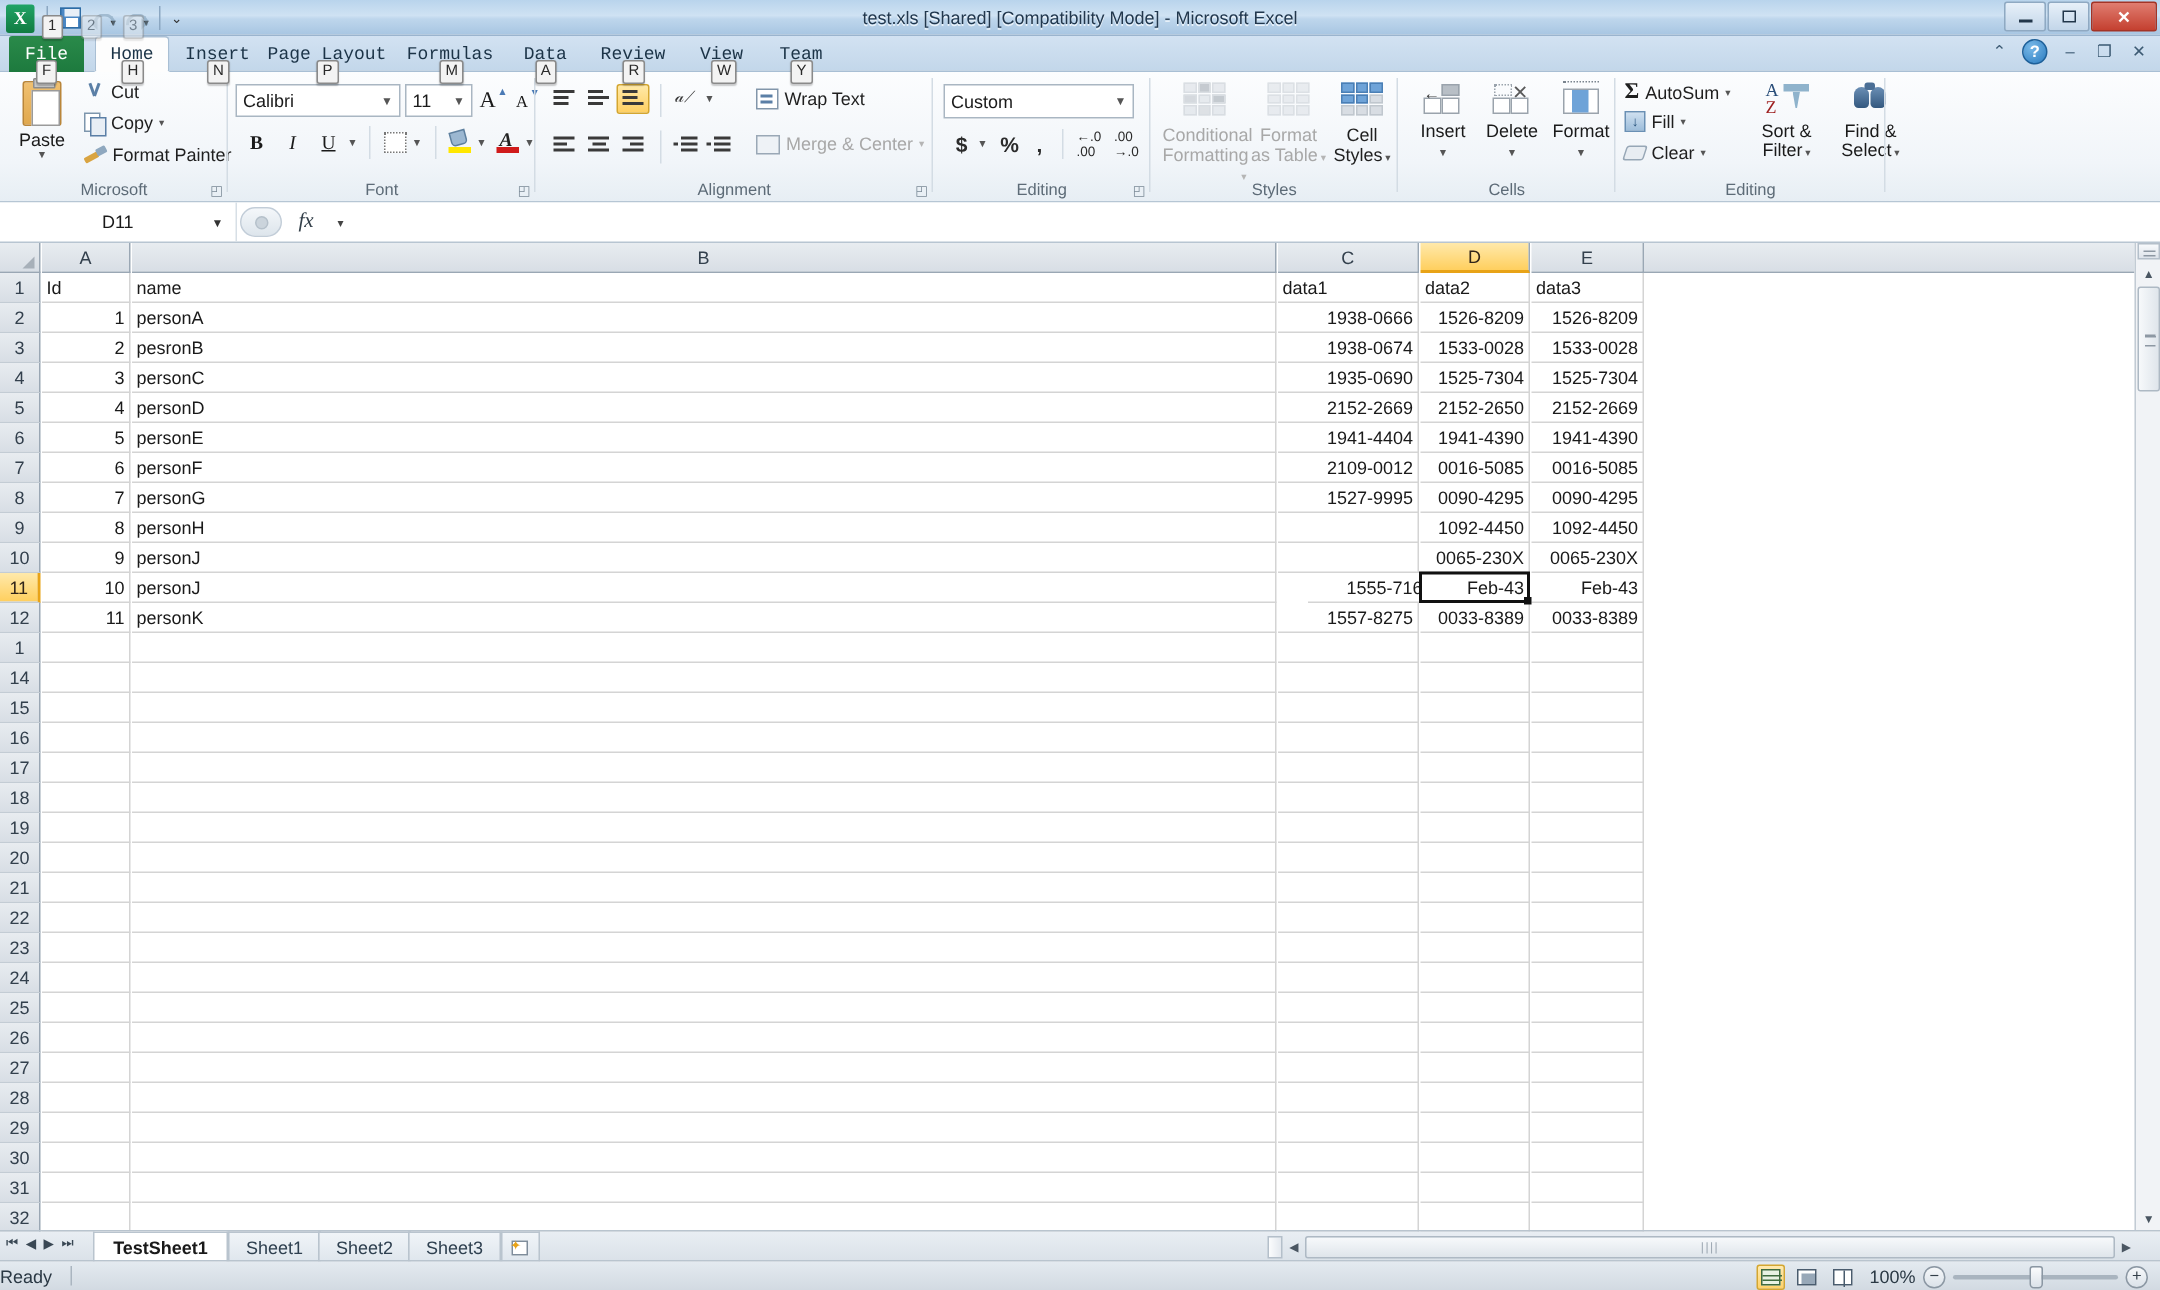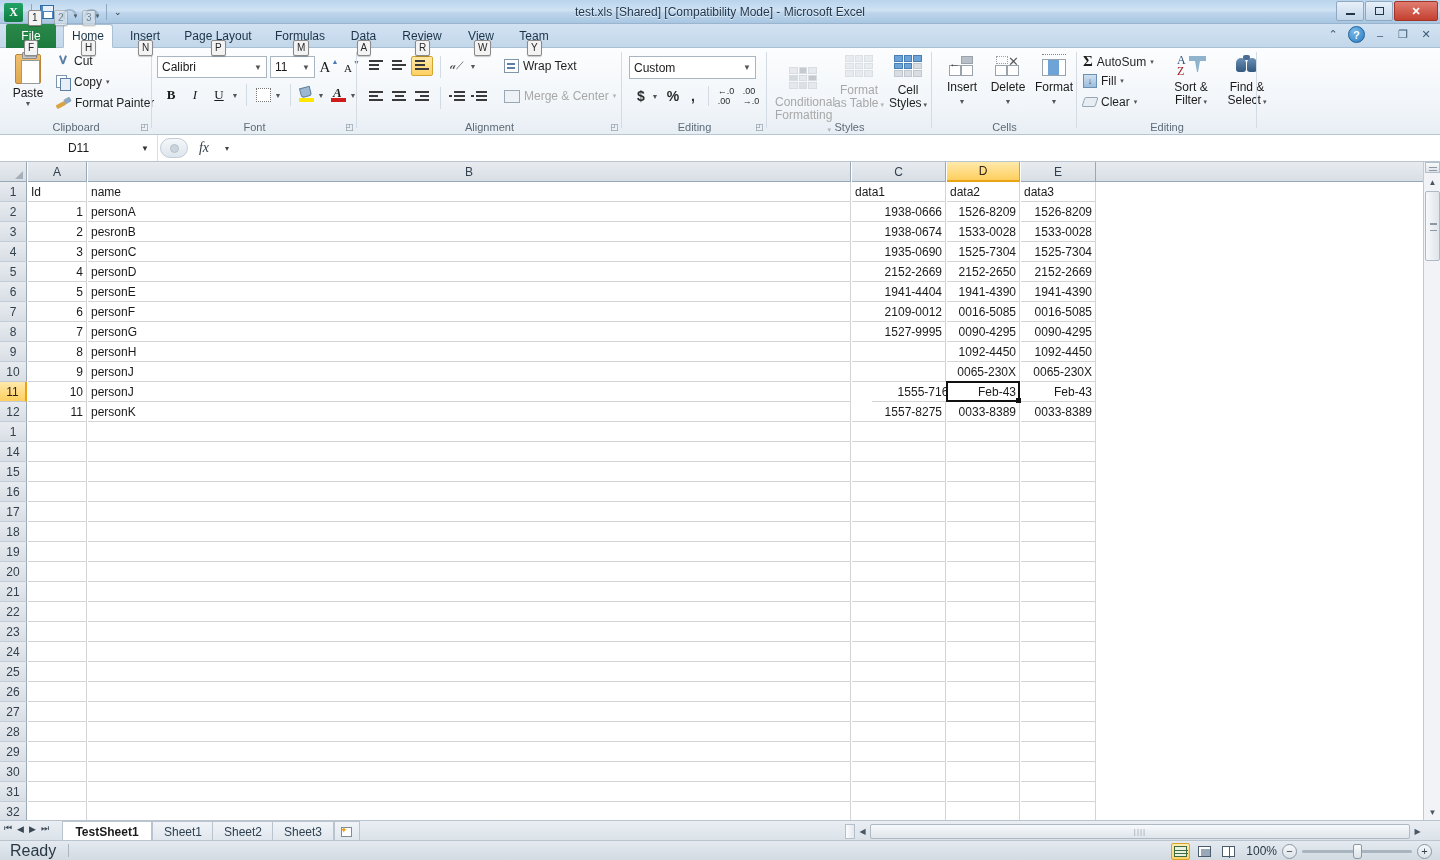--- a/index.html
+++ b/index.html
@@ -80,20 +80,21 @@
     border-color: #a33426; color: #fff; font-weight: bold;
   }
   .wb-min { width: 9px; height: 2px; background: #22364a; margin-top: 6px; }
   .wb-max { width: 9px; height: 8px; border: 1.5px solid #22364a; }
 
   
   .ribbon-tabs {
     position: absolute; left: 0; top: 24px; width: 1440px; height: 24px;
     background: linear-gradient(to bottom,#d2e2f2,#c3d7ea);
     border-bottom: 1px solid #a9bfd4;
+    font-family: Liberation Mono, monospace;
   }
   .tab {
     position: absolute; top: 0; height: 24px;
     display: flex; align-items: center; justify-content: center;
     font-size: 12px; color: #1b3347; padding: 0 10px; white-space: nowrap;
   }
   .tab.file {
     background: linear-gradient(to bottom,#2a8a4a,#1d7a3e);
     color: #fff; border-radius: 2px 2px 0 0;
   }
@@ -383,21 +384,21 @@
     border: 1px solid #aeb9c4; border-radius: 2px; display:flex; align-items:center; justify-content:center;
     color:#9aa5b0; font-size:8px; letter-spacing:1px;
   }
   .hsb-arrow2 { width: 15px; height: 15px; display:flex; align-items:center; justify-content:center; font-size:8px; color:#4a5662; }
 
   .statusbar {
     position: absolute; left: 0; top: 840px; width: 1440px; height: 20px;
     background: linear-gradient(to bottom,#e4eaf0,#d2dae2); border-top: 1px solid #b9c4ce;
     display: flex; align-items: center;
   }
-  .st-ready { padding-left: 10px; font-size: 16px; color: #2a3844; }
+  .st-ready { font-size: 12px; color: #2a3844; }
   .st-div { width: 1px; height: 13px; background: #aab5c0; margin-left: 12px; }
   .zoomarea { position: absolute; right: 8px; top: 1px; display: flex; align-items: center; gap: 5px; height: 18px; }
   .viewbtn {
     width: 19px; height: 17px; display: flex; align-items: center; justify-content: center;
     border: 1px solid transparent; border-radius: 2px;
   }
   .viewbtn.sel { background: linear-gradient(to bottom,#ffeaaf,#ffd268); border-color: #d4a630; }
   .vb-grid { width: 13px; height: 11px; border: 1px solid #3e6b3e; background:#e8f2e3; position:relative; }
   .vb-grid::after { content:''; position:absolute; left:0; top:3px; width:13px; height:1px; background:#3e6b3e; box-shadow:0 3px 0 #3e6b3e; }
   .vb-page { width: 13px; height: 11px; border: 1px solid #4a5c6e; background:#fff; position:relative; }
@@ -513,21 +514,21 @@
       </div>
       <div class="rb-item" style="left:56px; top:27px;">
         <span class="copy-ico"></span>
         <span>Copy</span>
         <span class="cart">▾</span>
       </div>
       <div class="rb-item" style="left:56px; top:48px;">
         <span class="brush-ico"></span>
         <span>Format Painter</span>
       </div>
-      <div class="grp-label">Clipboard</div>
+      <div class="grp-label">Microsoft</div>
       <div class="dlg-launch">◰</div>
       <div class="grp-div" style="right:0;"></div>
     </div>
 
     <div class="grp" style="left:152px; width:205px;">
       <div class="combo" style="left:5px; top:8px; width:110px;">
         <span class="cv">Calibri</span>
         <span class="ca">▼</span>
       </div>
       <div class="combo" style="left:118px; top:8px; width:45px;">
@@ -693,21 +694,21 @@
         </div>
       <div class="fbtn" style="left:117px; top:38px; width:24px; height:20px;">
           <span class="dec-ico">.00<br>→.0</span>
         </div>
       <div class="grp-label">Editing</div>
       <div class="dlg-launch">◰</div>
       <div class="grp-div" style="right:0;"></div>
     </div>
 
     <div class="grp" style="left:767px; width:165px;">
-      <div style="position:absolute; left:8px; top:17px; width:56px; text-align:right;">
+      <div style="position:absolute; left:8px; top:5px; width:56px; text-align:right;">
         <span class="sty-ico" style="margin:0 auto; display:block;">
           <span class="grid3" style="opacity:.55">
               <div></div>
               <div style="background:#9aa3ac"></div>
               <div></div>
               <div style="background:#b8bfc6"></div>
               <div></div>
               <div style="background:#9aa3ac"></div>
               <div></div>
               <div style="background:#c9ced4"></div>

